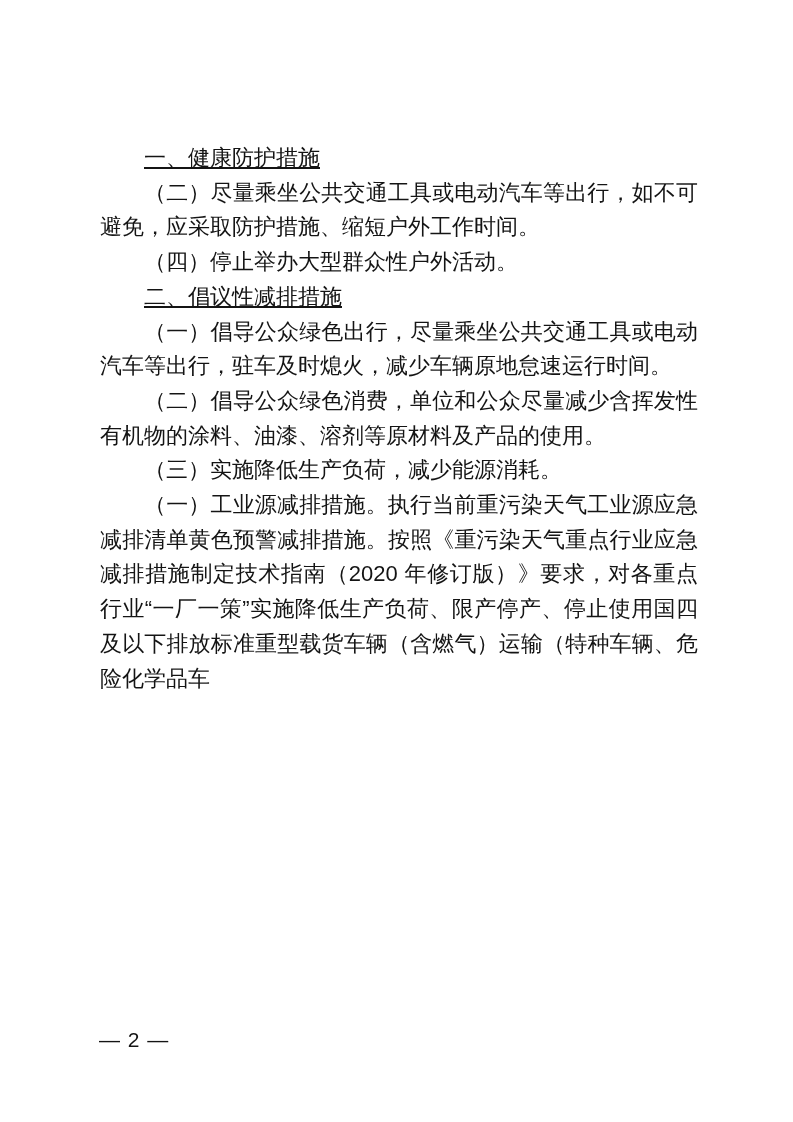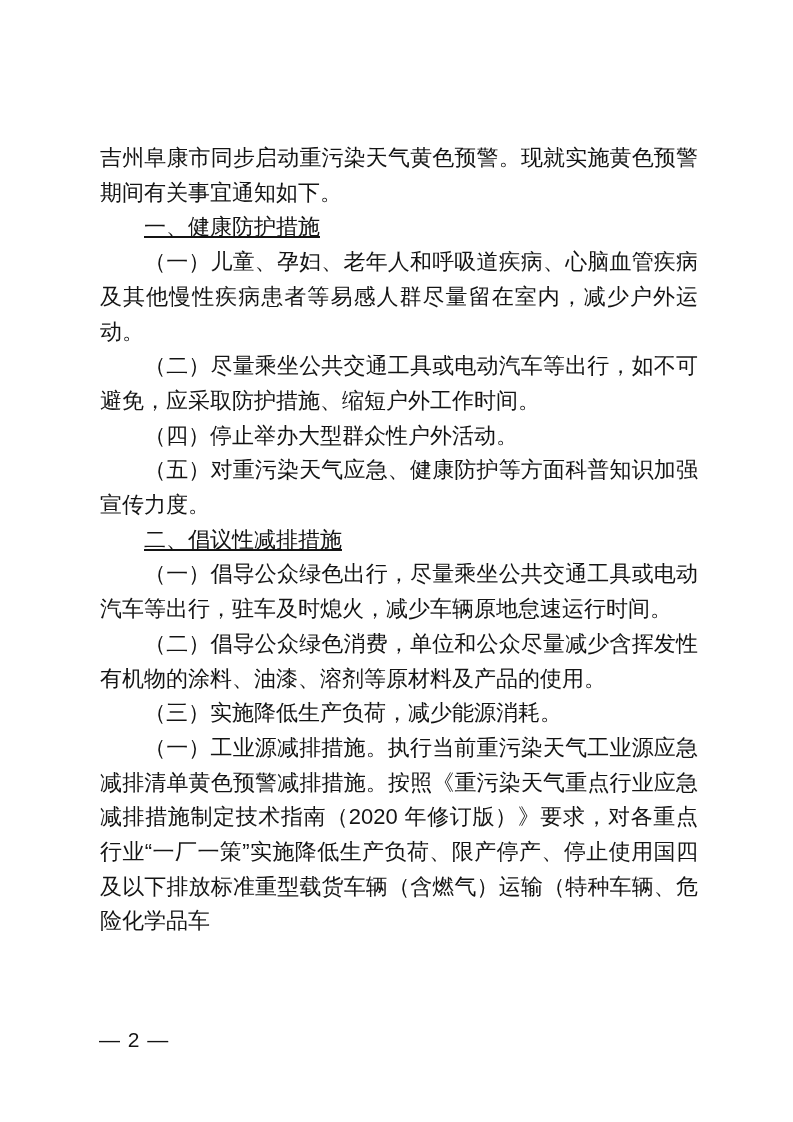--- a/index.html
+++ b/index.html
@@ -47,26 +47,23 @@
     line-height: 24px;
     color: #141414;
     letter-spacing: 1px;
   }
 </style>
 </head>
 <body>
 
 <main class="page">
   <section class="text-block" id="paragraphs">
-      <p class="para continuation">吉州阜康市同步启动重污染天气黄色预警。现就实施黄色预警期间有关事宜通知如下。</p>
       <p class="para heading">一、健康防护措施</p>
-      <p class="para body">（一）儿童、孕妇、老年人和呼吸道疾病、心脑血管疾病及其他慢性疾病患者等易感人群尽量留在室内，减少户外运动。</p>
       <p class="para body">（二）尽量乘坐公共交通工具或电动汽车等出行，如不可避免，应采取防护措施、缩短户外工作时间。</p>
       <p class="para body">（四）停止举办大型群众性户外活动。</p>
-      <p class="para body">（五）对重污染天气应急、健康防护等方面科普知识加强宣传力度。</p>
       <p class="para heading">二、倡议性减排措施</p>
       <p class="para body">（一）倡导公众绿色出行，尽量乘坐公共交通工具或电动汽车等出行，驻车及时熄火，减少车辆原地怠速运行时间。</p>
       <p class="para body">（二）倡导公众绿色消费，单位和公众尽量减少含挥发性有机物的涂料、油漆、溶剂等原材料及产品的使用。</p>
       <p class="para body">（三）实施降低生产负荷，减少能源消耗。</p>
       <p class="para body">（一）工业源减排措施。执行当前重污染天气工业源应急减排清单黄色预警减排措施。按照《重污染天气重点行业应急减排措施制定技术指南（2020 年修订版）》要求，对各重点行业“一厂一策”实施降低生产负荷、限产停产、停止使用国四及以下排放标准重型载货车辆（含燃气）运输（特种车辆、危险化学品车</p>
     </section>
 
   <footer class="page-number">— 2 —</footer>
 </main>
 

